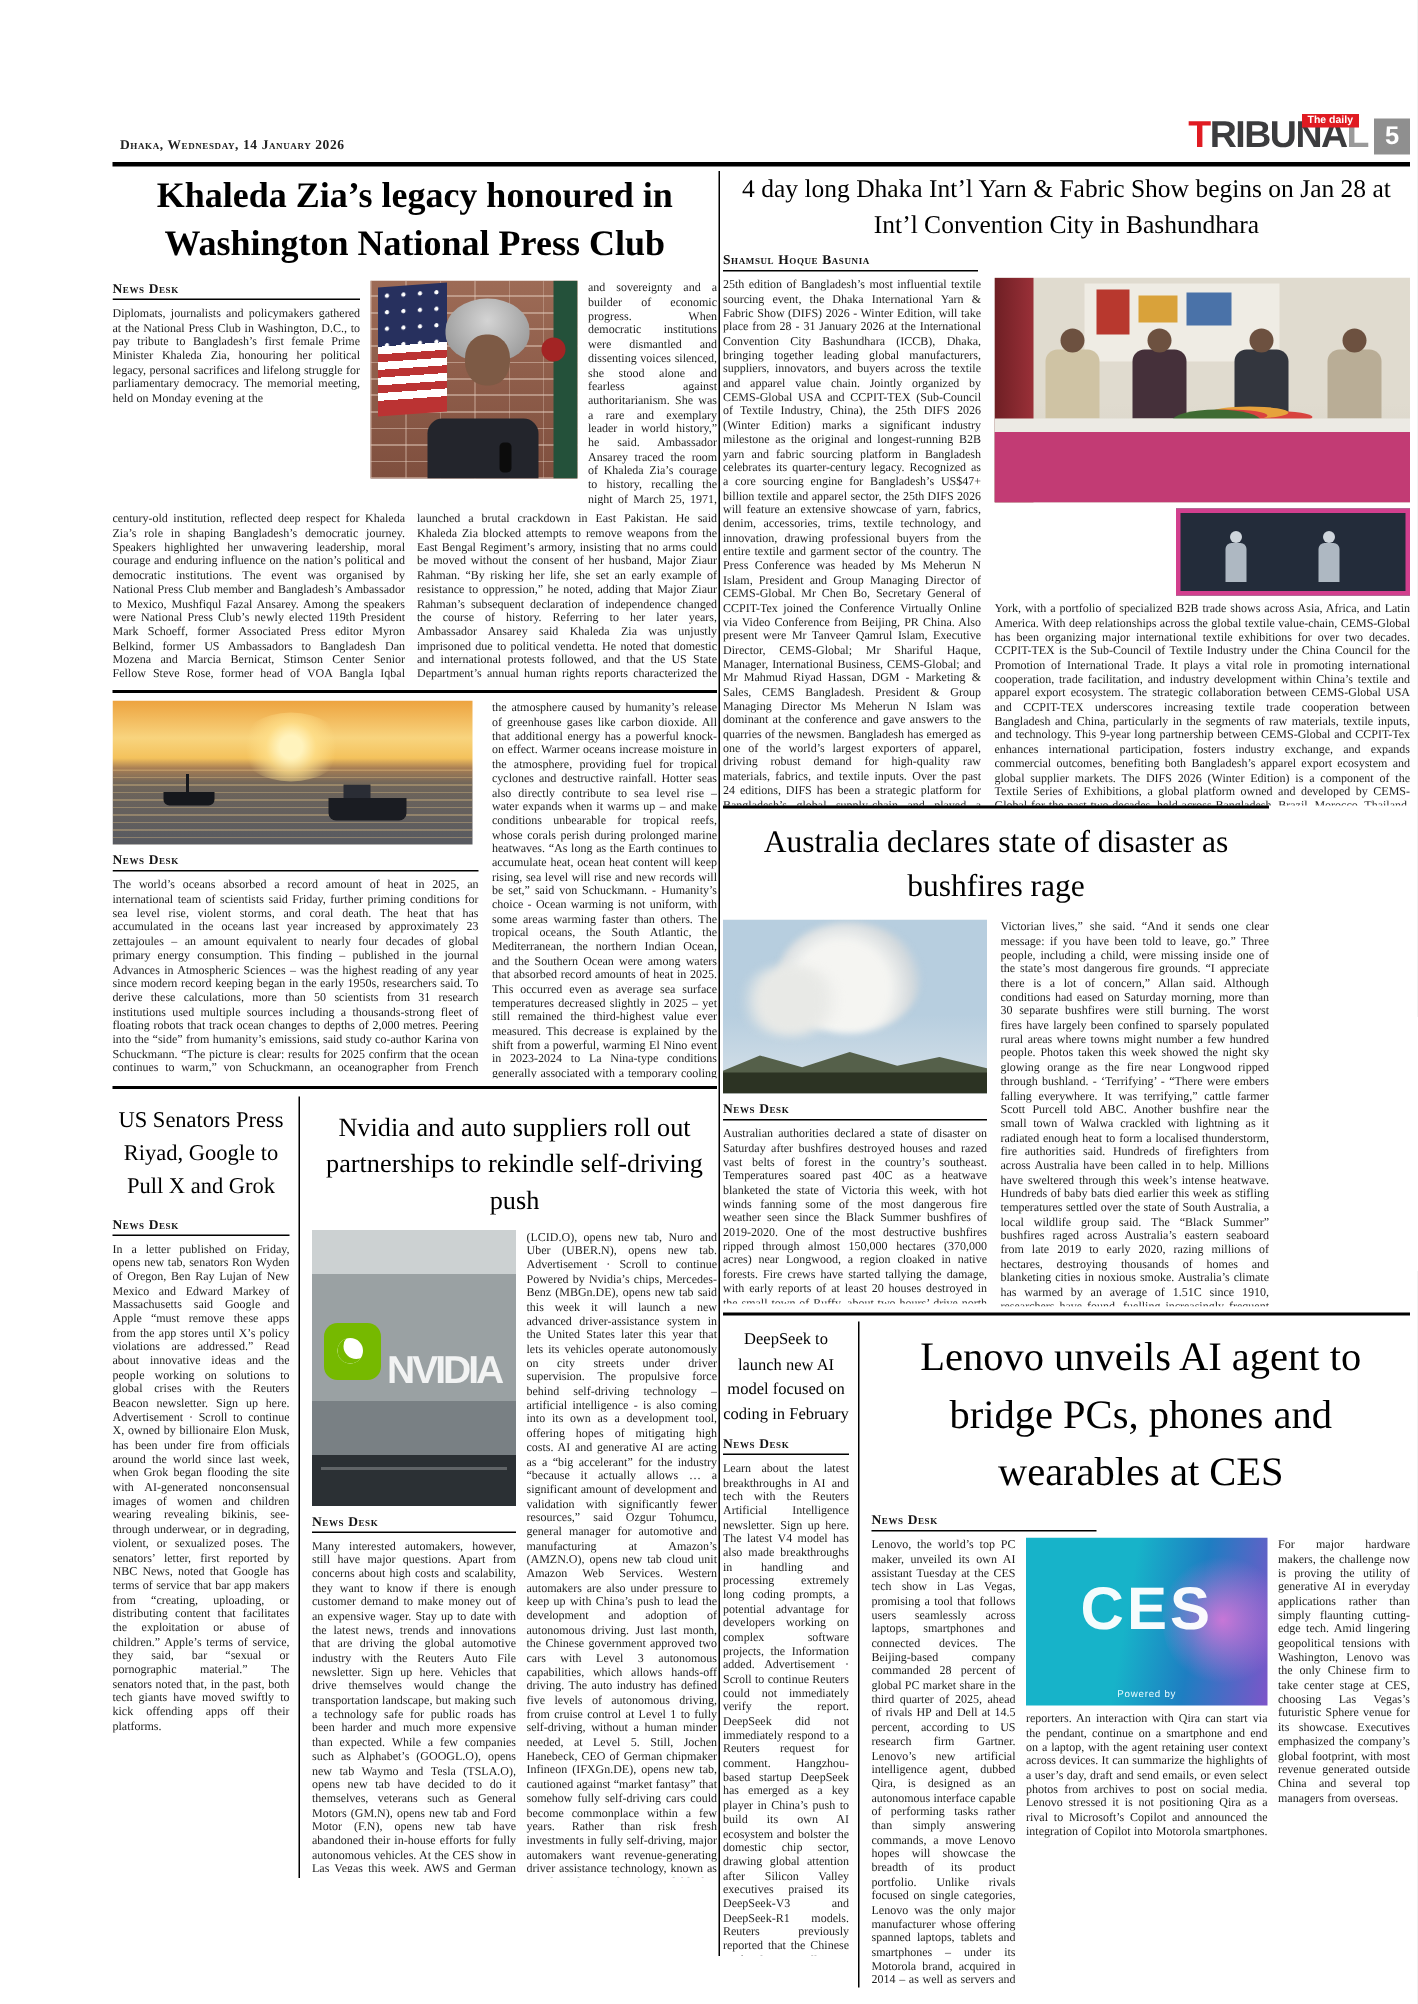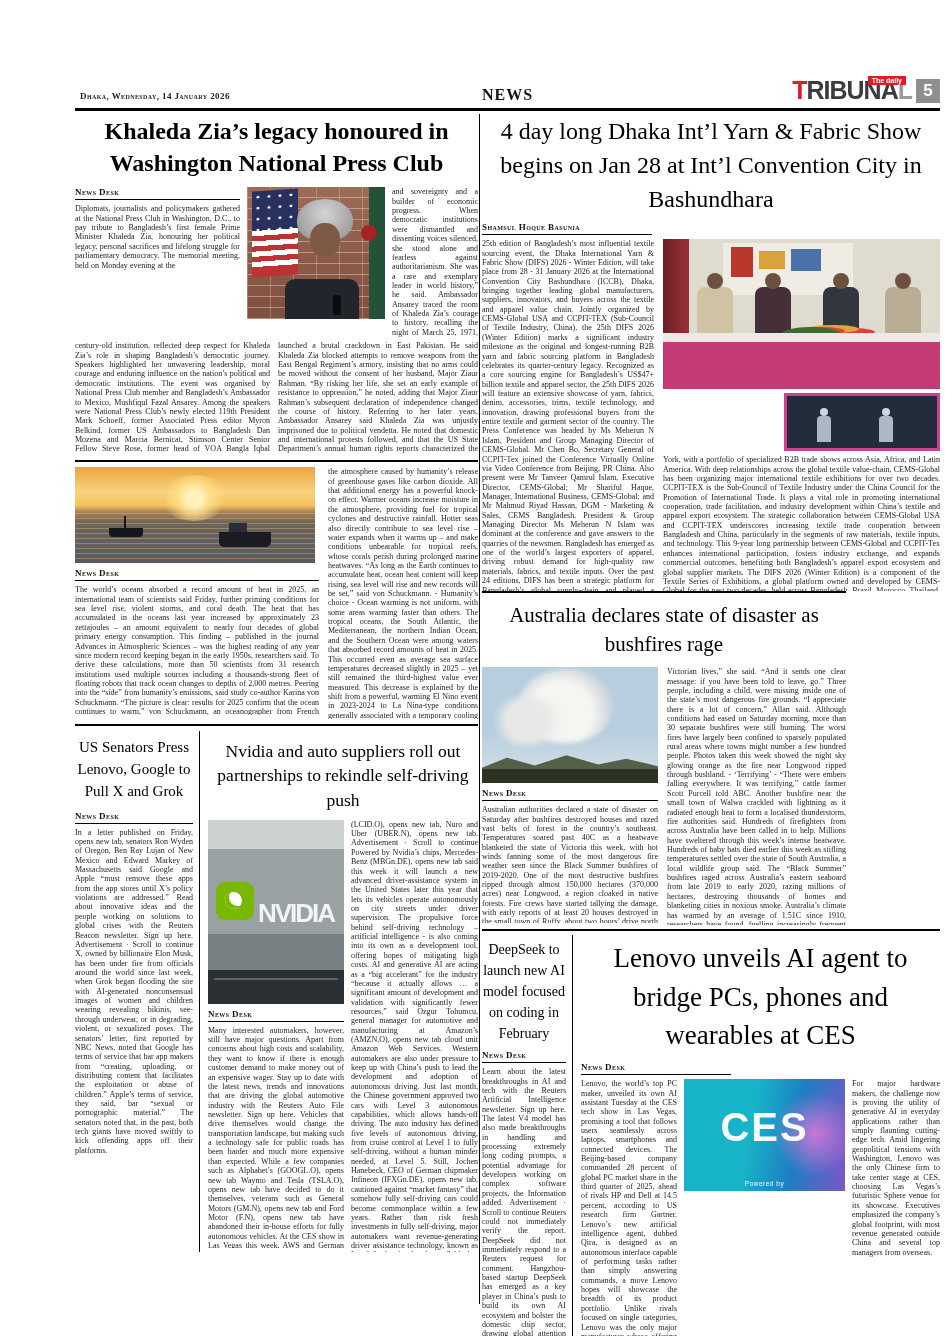--- a/index.html
+++ b/index.html
@@ -78,21 +78,21 @@
   .nv-photo{width:136px;height:184px;margin-bottom:5px;
        background:linear-gradient(180deg,#ccd1d2 0 16%,#9aa1a3 16% 62%,#798084 62% 100%);}
   .nv-eye{position:absolute;left:8px;top:62px;width:38px;height:38px;border-radius:9px;background:#76b900;}
   .nv-eye:after{content:"";position:absolute;left:9px;top:10px;width:17px;height:17px;border-radius:50%;
        background:#fff;box-shadow:inset 4px -3px 0 #76b900;}
   .nv-word{position:absolute;left:50px;top:78px;width:90px;font:900 26px "Liberation Sans",sans-serif;
        color:#f2f3f3;letter-spacing:-2px;overflow:hidden;white-space:nowrap;}
   .nv-band{position:absolute;bottom:0;left:0;width:100%;height:34px;background:#2b3034;}
   .nv-band:after{content:"";position:absolute;top:8px;left:6px;right:6px;height:2px;background:rgba(255,255,255,.25);}
   
-  .y-hl{font-size:24px;line-height:1.42;font-weight:400;margin:0 0 6px;}
+  .y-hl{font-size:17px;line-height:1.42;font-weight:400;margin:0 0 6px;}
   .y-byline{width:170px;}
   .y-body{display:flex;gap:9px;height:352px;overflow:hidden;}
   .y-col1{width:172px;} .y-rightcol{flex:1;display:flex;flex-direction:column;}
   .y-photo{width:100%;height:150px;background:linear-gradient(180deg,#e0dbcf 0 56%,#d2ccbf 100%);}
   .y-banner{position:absolute;left:60px;top:4px;width:130px;height:52px;background:#efece4;}
   .y-patch1{position:absolute;left:8px;top:4px;width:22px;height:30px;background:#b8382e;}
   .y-patch2{position:absolute;left:36px;top:8px;width:26px;height:18px;background:#d9a23a;}
   .y-patch3{position:absolute;left:68px;top:6px;width:30px;height:22px;background:#4a72a8;}
   .y-curtain{position:absolute;left:0;top:0;width:26px;height:100%;background:linear-gradient(90deg,#6e1f24,#9a3038);}
   .person{position:absolute;bottom:56px;width:36px;height:46px;border-radius:8px 8px 0 0;background:#3a3d46;}
@@ -117,45 +117,44 @@
   .smoke1{position:absolute;left:36px;top:2px;width:96px;height:74px;border-radius:50%;
        background:radial-gradient(circle at 45% 60%,#f5f5f2 0 45%,rgba(216,219,220,.85) 68%,rgba(216,219,220,0) 80%);filter:blur(2px);}
   .smoke2{position:absolute;left:10px;top:30px;width:70px;height:48px;border-radius:50%;
        background:radial-gradient(circle,#e8e9e6 0 50%,rgba(200,205,207,0) 78%);filter:blur(3px);}
   .hills{position:absolute;bottom:0;left:0;width:100%;height:34px;background:#55604a;
        clip-path:polygon(0 55%,14% 25%,30% 48%,48% 18%,66% 45%,82% 28%,100% 50%,100% 100%,0 100%);}
   .hills2{position:absolute;bottom:0;left:0;width:100%;height:14px;background:#2c3323;}
   
   .br-section{display:flex;border-top:2px solid #000;margin-top:4px;padding-top:4px;}
   .ds-col{width:84px;padding-right:6px;border-right:1px solid #000;}
-  .ds-hl{font-size:14px;line-height:1.5;font-weight:400;margin:4px 0 6px;}
+  .ds-hl{font-size:11px;line-height:1.5;font-weight:400;margin:4px 0 6px;}
   .ds-body{height:330px;}
   .len-area{flex:1;padding-left:8px;}
   .len-hl{font-size:27px;line-height:1.42;font-weight:400;margin:4px 0 8px;}
   .len-body{display:flex;gap:7px;height:300px;overflow:hidden;}
   .len-col1{width:96px;} .len-col3{width:88px;}
-  .len-mid{flex:1;display:flex;flex-direction:row;}
+  .len-mid{flex:1;display:flex;flex-direction:column;}
   .ces-photo{width:100%;height:112px;flex:none;margin-bottom:4px;
        background:linear-gradient(100deg,#17b3c9 0 42%,#1e7ec2 68%,#7d55c9 100%);}
   .ces-glow{position:absolute;right:-10px;top:10px;width:80px;height:90px;border-radius:50%;
        background:radial-gradient(circle,rgba(235,120,220,.8),rgba(235,120,220,0) 70%);}
   .ces-word{position:absolute;left:0;right:0;top:26px;text-align:center;
        font:700 40px "Liberation Sans",sans-serif;color:rgba(255,255,255,.96);letter-spacing:2px;}
   .ces-caption{position:absolute;left:0;right:0;bottom:4px;text-align:center;
        font:6.5px "Liberation Sans",sans-serif;color:#eafcff;letter-spacing:.5px;}
   .len-col2{flex:1;overflow:hidden;}
 </style>
 </head>
 <body>
 
 <div class="page">
 
   <div class="mast">
     <div class="dateline">Dhaka, Wednesday, 14 January 2026</div>
-    <div class="section-title">NEWS</div>
     <div class="brand">
       <span class="brand-prefix">The daily</span>
       <span class="brand-word"><span class="brand-t">T</span><span class="brand-mid">RIBUNA</span><span class="brand-l">L</span></span>
       <span class="page-num">5</span>
     </div>
   </div>
   <div class="rule-top"></div>
   <div class="vdivider"></div>
 
   <section class="left-half">
@@ -202,21 +201,21 @@
           <div class="bt" style="height:130px">The world’s oceans absorbed a record amount of heat in 2025, an international team of scientists said Friday, further priming conditions for sea level rise, violent storms, and coral death. The heat that has accumulated in the oceans last year increased by approximately 23 zettajoules – an amount equivalent to nearly four decades of global primary energy consumption. This finding – published in the journal Advances in Atmospheric Sciences – was the highest reading of any year since modern record keeping began in the early 1950s, researchers said. To derive these calculations, more than 50 scientists from 31 research institutions used multiple sources including a thousands-strong fleet of floating robots that track ocean changes to depths of 2,000 metres. Peering into the “side” from humanity’s emissions, said study co-author Karina von Schuckmann. “The picture is clear: results for 2025 confirm that the ocean continues to warm,” von Schuckmann, an oceanographer from French research institute Mercator Ocean International, told AFP. Oceans are a key regulator of Earth’s climate because they soak up 90 percent of the excess heat in</div>
         </div>
         <div class="o-right bt">the atmosphere caused by humanity’s release of greenhouse gases like carbon dioxide. All that additional energy has a powerful knock-on effect. Warmer oceans increase moisture in the atmosphere, providing fuel for tropical cyclones and destructive rainfall. Hotter seas also directly contribute to sea level rise – water expands when it warms up – and make conditions unbearable for tropical reefs, whose corals perish during prolonged marine heatwaves. “As long as the Earth continues to accumulate heat, ocean heat content will keep rising, sea level will rise and new records will be set,” said von Schuckmann. - Humanity’s choice - Ocean warming is not uniform, with some areas warming faster than others. The tropical oceans, the South Atlantic, the Mediterranean, the northern Indian Ocean, and the Southern Ocean were among waters that absorbed record amounts of heat in 2025. This occurred even as average sea surface temperatures decreased slightly in 2025 – yet still remained the third-highest value ever measured. This decrease is explained by the shift from a powerful, warming El Nino event in 2023-2024 to La Nina-type conditions generally associated with a temporary cooling of the ocean surface. In the long term, the rate of ocean warming is accelerating due to a sustained increase in greenhouse gas concentrations in the atmosphere caused mainly by burning fossil fuels. breaking records, the researchers said. “The greatest uncertainty in the climate system is no longer the physics, but the choices humanity makes,” said von Schuckmann. “Rapid emission reductions can still limit future impacts and help safeguard a climate in which societies and ecosystems can thrive.”</div>
       </div>
     </article>
 
     <div class="hr2"></div>
 
     <div class="bl-section">
       <div class="sen-col">
-        <h3 class="hl sen-hl">US Senators Press Lenovo, Google to Pull X and Grok</h3>
+        <h3 class="hl sen-hl">US Senators Press Riyad, Google to Pull X and Grok</h3>
         <div class="byline">News Desk</div>
         <div class="bt sen-body">In a letter published on Friday, opens new tab, senators Ron Wyden of Oregon, Ben Ray Lujan of New Mexico and Edward Markey of Massachusetts said Google and Apple “must remove these apps from the app stores until X’s policy violations are addressed.” Read about innovative ideas and the people working on solutions to global crises with the Reuters Beacon newsletter. Sign up here. Advertisement · Scroll to continue X, owned by billionaire Elon Musk, has been under fire from officials around the world since last week, when Grok began flooding the site with AI-generated nonconsensual images of women and children wearing revealing bikinis, see-through underwear, or in degrading, violent, or sexualized poses. The senators’ letter, first reported by NBC News, noted that Google has terms of service that bar app makers from “creating, uploading, or distributing content that facilitates the exploitation or abuse of children.” Apple’s terms of service, they said, bar “sexual or pornographic material.” The senators noted that, in the past, both tech giants have moved swiftly to kick offending apps off their platforms.</div>
       </div>
       <div class="nv-area">
         <h3 class="hl nv-hl">Nvidia and auto suppliers roll out partnerships to rekindle self-driving push</h3>
         <div class="nv-body">
           <div class="nv-left">
             <div class="photo nv-photo">
               <div class="nv-eye"></div>
               <div class="nv-word">NVIDIA</div>

